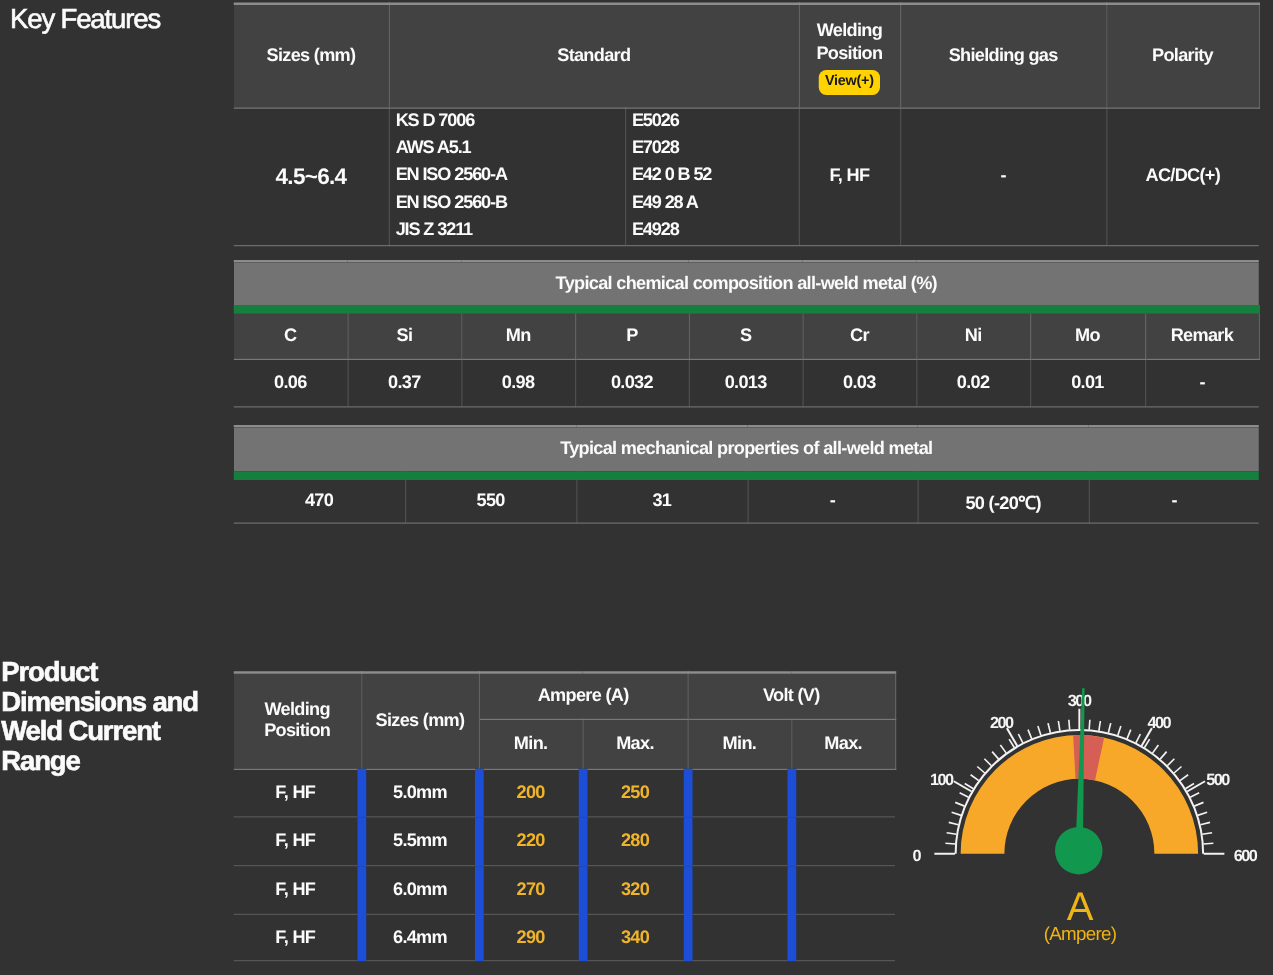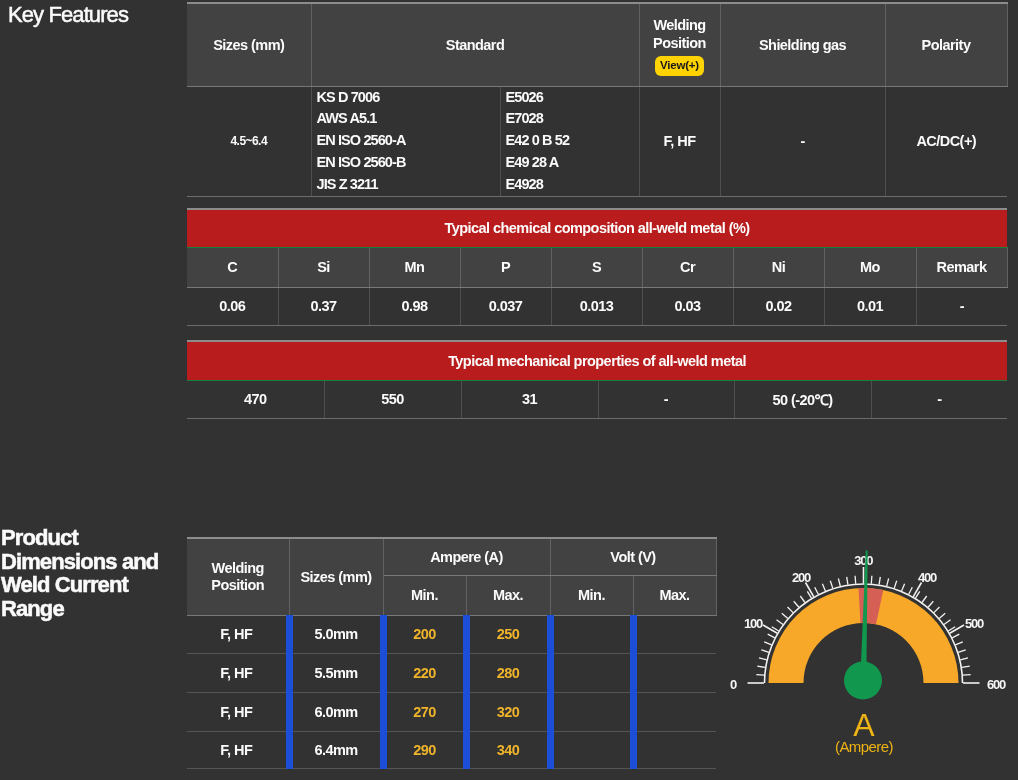--- a/index.html
+++ b/index.html
@@ -6,21 +6,21 @@
 html,body { width:1018px; height:780px; background:#323232; overflow:hidden;
   font-family:"Liberation Sans", sans-serif; }
 .hd { position:absolute; color:#fbfbfb; font-size:22px; font-weight:400;
   line-height:23.7px; letter-spacing:-0.9px; -webkit-text-stroke:0.5px #fbfbfb; }
 table { border-collapse:collapse; table-layout:fixed; position:absolute;
   border-top:2px solid #8c8c8c; color:#fbfbfb; }
 td, th { font-size:14.5px; font-weight:bold; text-align:center; vertical-align:middle;
   overflow:hidden; letter-spacing:-0.55px; }
 .hrow td { background:#424242; border-left:1px solid #626262; border-right:1px solid #626262;
   border-bottom:1px solid #787878; }
-.trow td { background:#b91c1c; border-bottom:1px solid #15803d; }
+.trow td { background:#737373; border-bottom:7px solid #15803d; }
 .drow td { border-left:1px solid #4e4e4e; border-right:1px solid #4e4e4e;
   border-bottom:1px solid #6c6c6c; }
 .drow td:first-child, .hrow td:first-child { border-left:none; }
 .drow td:last-child { border-right:none; }
 .yv { color:#f0b42b; }
 .lst { text-align:left; padding-left:5px; line-height:21.9px; letter-spacing:-0.9px; }
 #t4 .drow td { border-left:7px solid #1d4ed8; border-right:1px solid #4e4e4e;
   border-bottom:1px solid #555555; }
 #t4 .drow td:first-child { border-left:none; }
 #t4 .drow td:last-child { border-right:none; }
@@ -42,21 +42,21 @@
     </colgroup>
  <tbody>
       <tr class="hrow" style="height:83px;">
   <td>Sizes (mm)</td>
   <td colspan="2">Standard</td>
   <td style="line-height:18px; padding-top:3px;">Welding<br>Position<br><span class="vbtn" style="margin-top:4px;">View(+)</span></td>
   <td>Shielding gas</td>
   <td>Polarity</td>
  </tr>
  <tr class="drow" style="height:106px;">
-  <td style="font-size:12px;">4.5~6.4</td>
+  <td style="font-size:18px;">4.5~6.4</td>
   <td class="lst">KS D 7006<br>AWS A5.1<br>EN ISO 2560-A<br>EN ISO 2560-B<br>JIS Z 3211</td>
   <td class="lst">E5026<br>E7028<br>E42 0 B 52<br>E49 28 A<br>E4928</td>
   <td>F, HF</td>
   <td>-</td>
   <td>AC/DC(+)</td>
  </tr>
 </tbody>
   </table>
 
 <table id="t2" style="left:187px; top:208px; width:820px;">
@@ -83,21 +83,21 @@
         <td>S</td>
         <td>Cr</td>
         <td>Ni</td>
         <td>Mo</td>
         <td>Remark</td>
  </tr>
  <tr class="drow" style="height:38px;">
   <td>0.06</td>
         <td>0.37</td>
         <td>0.98</td>
-        <td>0.037</td>
+        <td>0.032</td>
         <td>0.013</td>
         <td>0.03</td>
         <td>0.02</td>
         <td>0.01</td>
         <td>-</td>
  </tr>
 </tbody>
   </table>
 
 <table id="t3" style="left:187px; top:340px; width:820px;">

